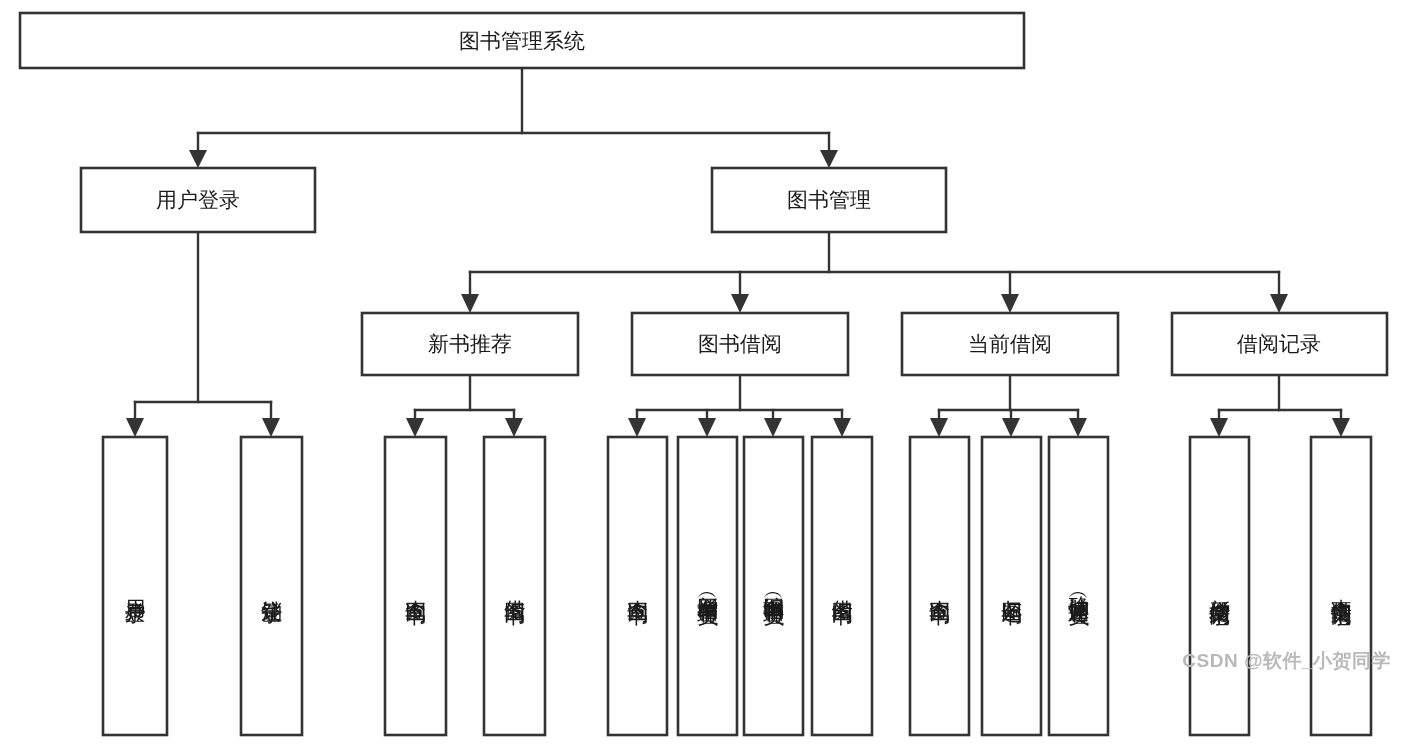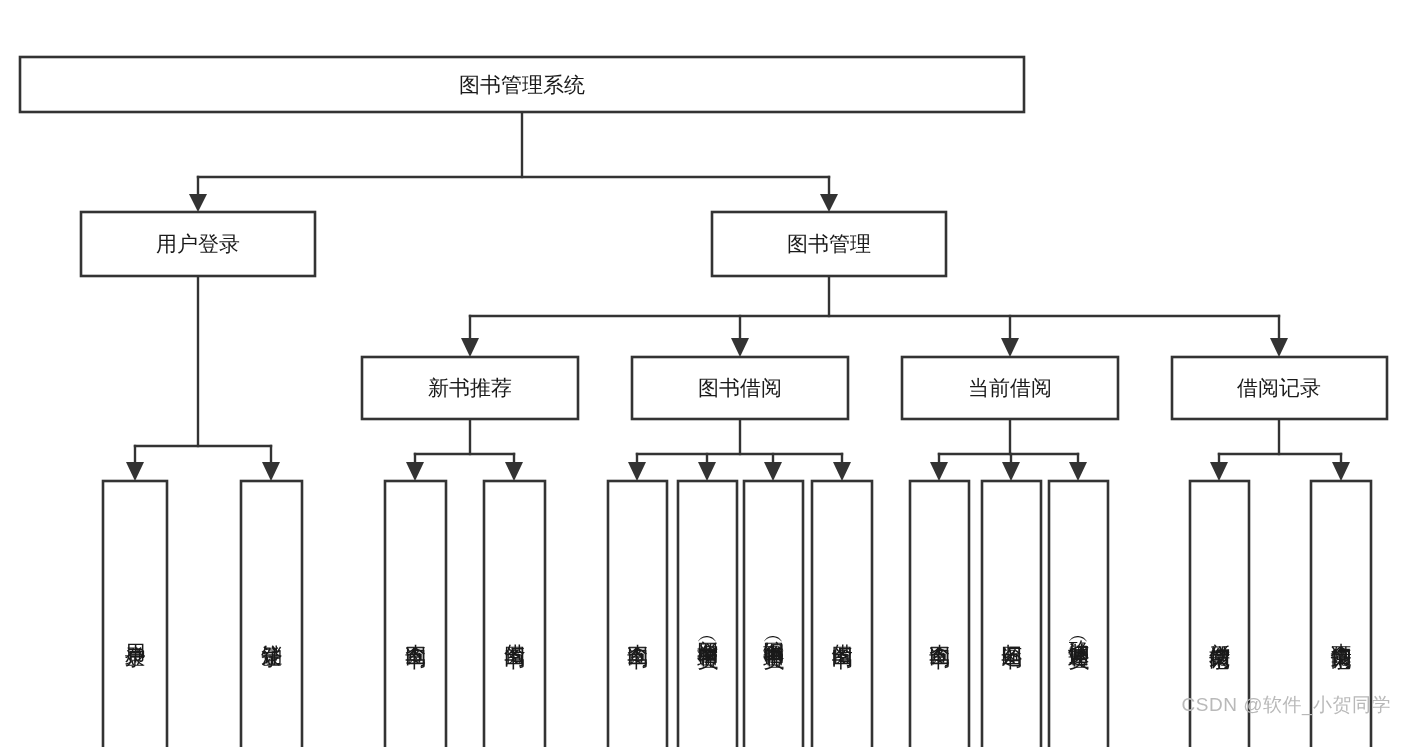--- a/index.html
+++ b/index.html
@@ -13,21 +13,20 @@
     height: 747px;
     font-family: "Liberation Sans", "DejaVu Sans", sans-serif;
     overflow: hidden;
     position: relative;
   }
   #diagram-root {
     position: relative;
     width: 1405px;
     height: 680px;
     background: #ffffff;
-    margin-top: 44px;
   }
   svg.diagram-canvas {
     position: absolute;
     left: 0;
     top: 0;
     width: 1405px;
     height: 747px;
     display: block;
   }
   .node-box {
@@ -71,20 +70,21 @@
   }
   .watermark {
     position: absolute;
     right: 14px;
     bottom: 6px;
     font-family: "Liberation Sans", "DejaVu Sans", sans-serif;
     font-size: 19px;
     color: #b9b9b9;
     letter-spacing: 0.5px;
     white-space: nowrap;
+    font-weight: bold;
   }
 </style>
 </head>
 <body>
 
 <div id="diagram-root">
 
   <svg class="diagram-canvas" viewBox="0 0 1405 747">
 
     <g>

